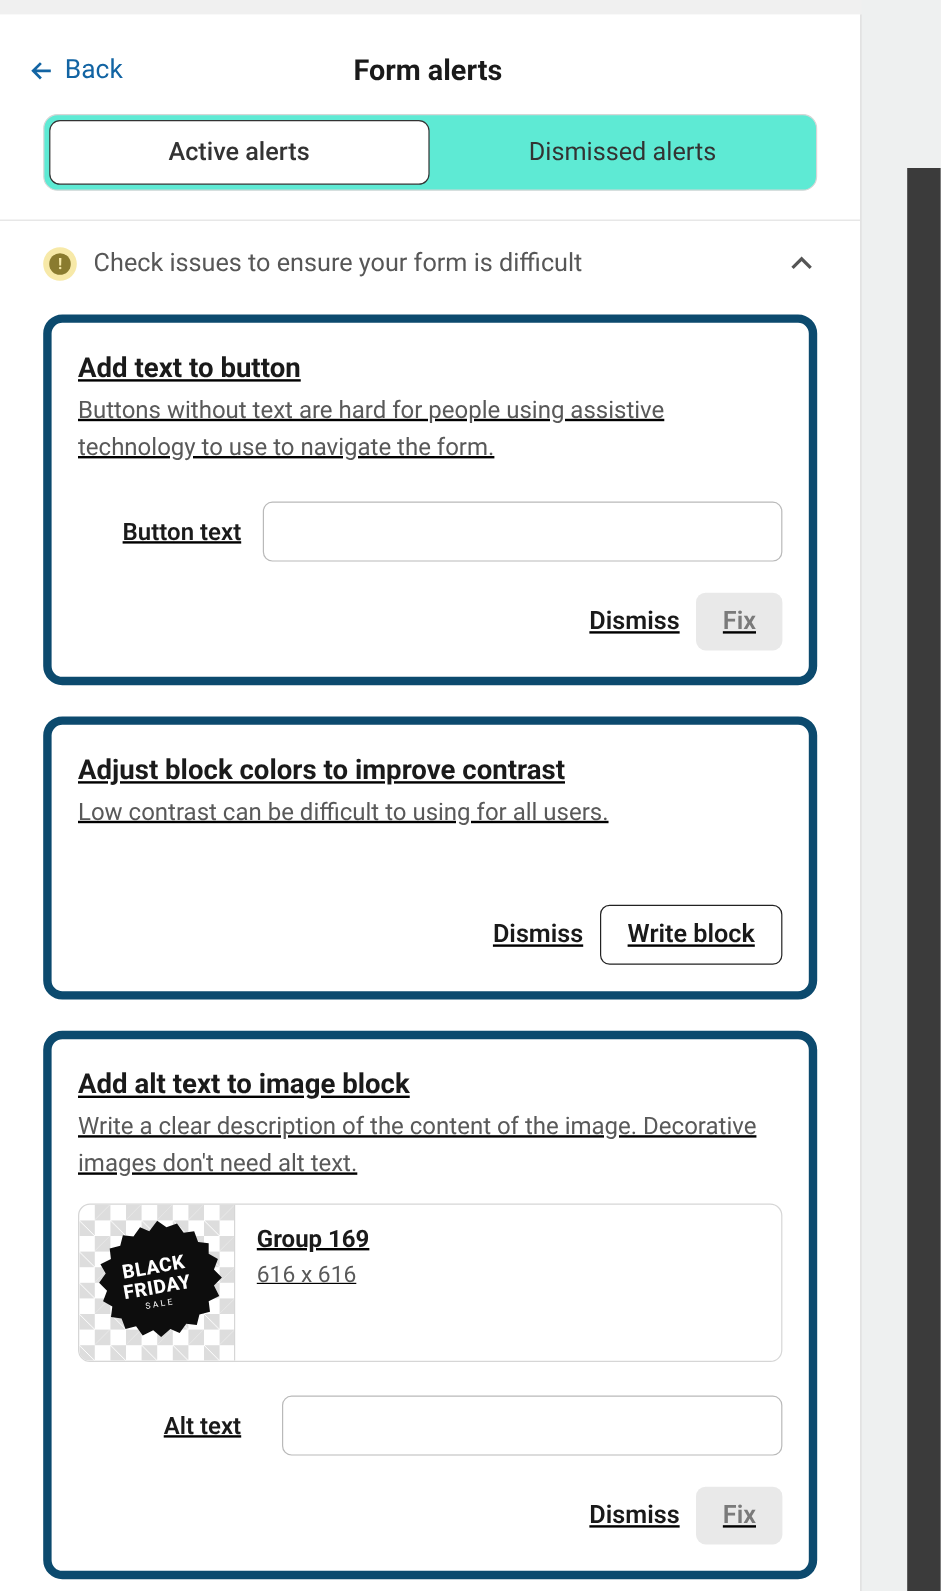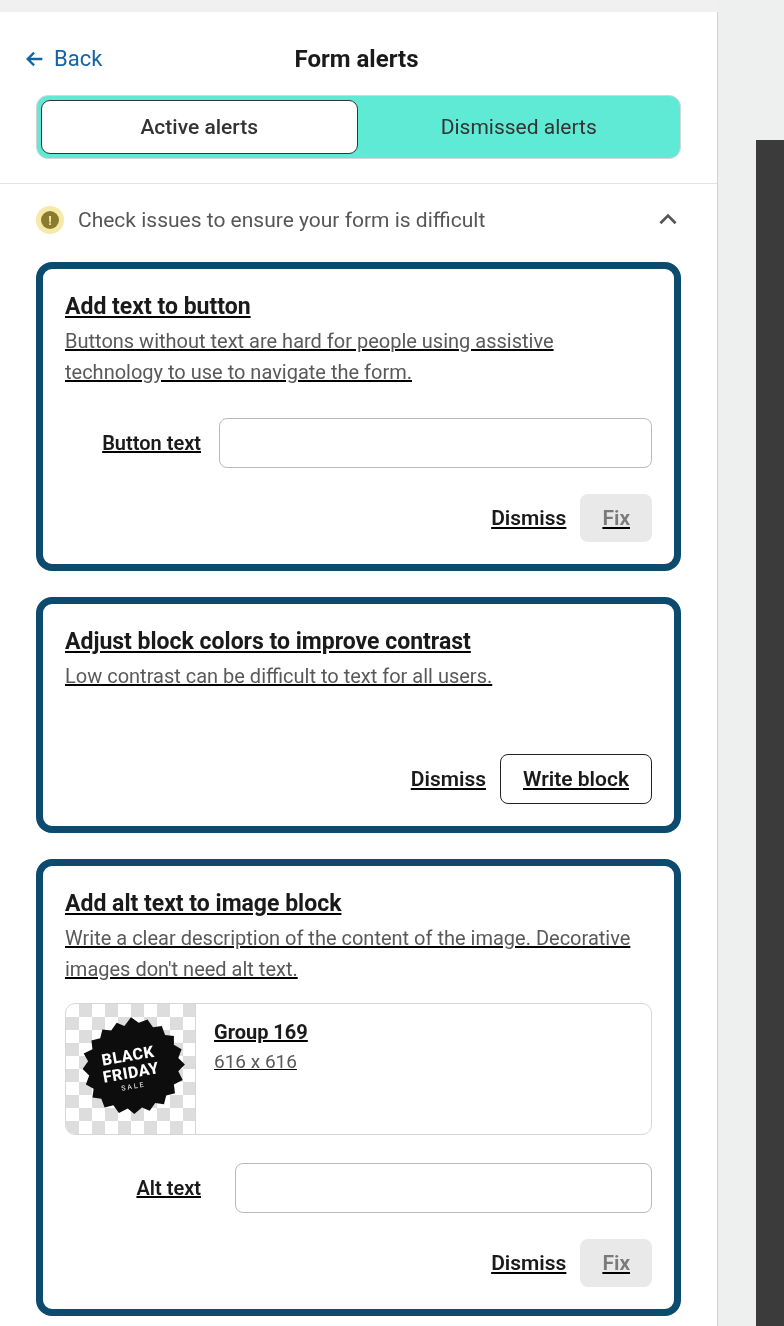--- a/index.html
+++ b/index.html
@@ -355,21 +355,21 @@
           <input class="text-input" type="text" value="" style="">
         </div>
         <div class="card-actions">
           <button class="btn-text">Dismiss</button>
           <button class="btn-disabled">Fix</button>
         </div>
       </div>
 
       <div class="card">
         <div class="card-title">Adjust block colors to improve contrast</div>
-        <div class="card-desc">Low contrast can be difficult to text for all users.</div>
+        <div class="card-desc">Low contrast can be difficult to using for all users.</div>
         <div class="card-actions" style="margin-top:62px;">
           <button class="btn-text">Dismiss</button>
           <button class="btn-outline">Write block</button>
         </div>
       </div>
 
       <div class="card">
         <div class="card-title">Add alt text to image block</div>
         <div class="card-desc">Write a clear description of the content of the image. Decorative images don't need alt text.</div>
 

